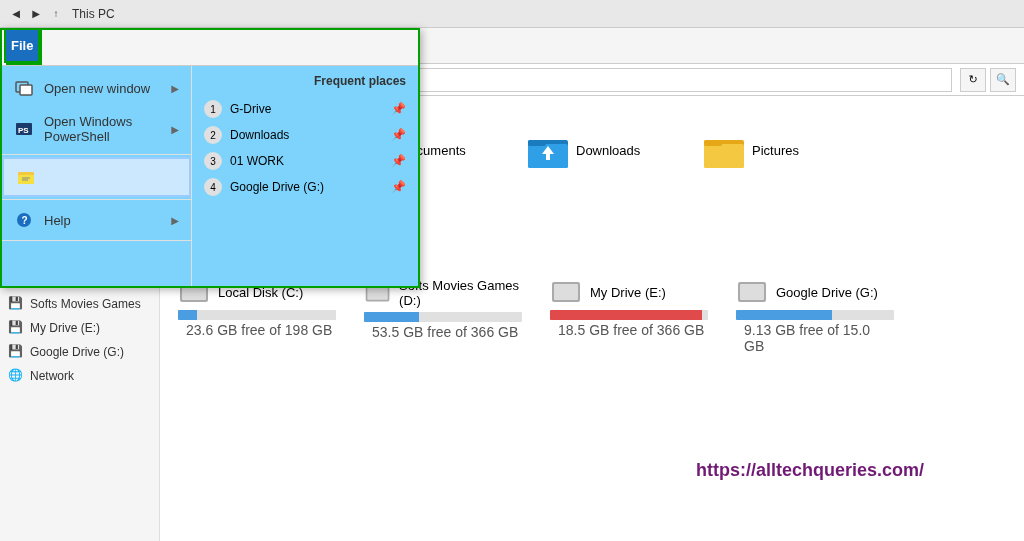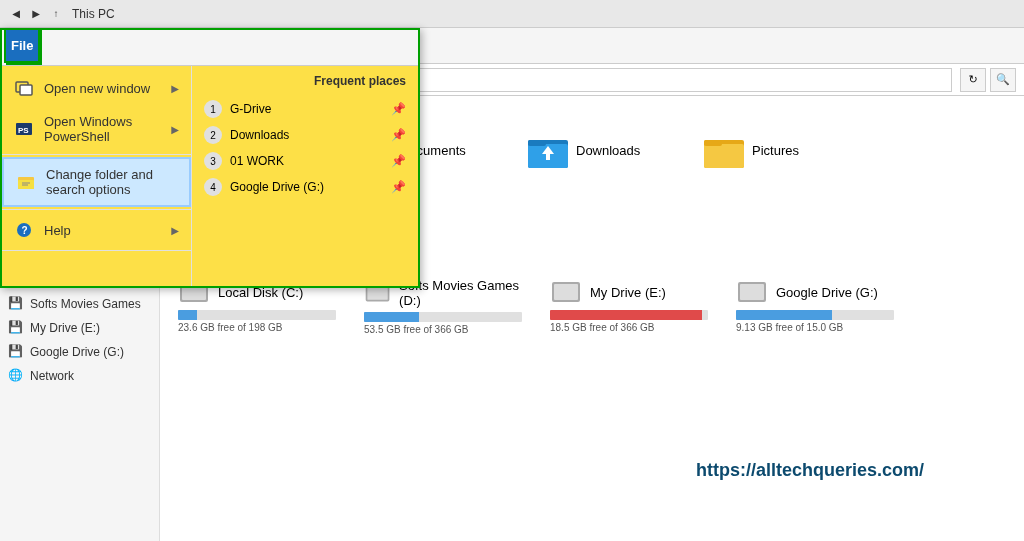--- a/index.html
+++ b/index.html
@@ -140,40 +140,40 @@
     .progress-bar {
       height: 10px;
       background: #e0e0e0;
       border-radius: 1px;
       overflow: hidden;
       margin-bottom: 2px;
     }
     .progress-fill {
       height: 100%;
     }
-    .drive-info { font-size: 10px; color: #555; }
+    .drive-info { font-size: 14px; color: #555; margin-left: 8px; }
 
     
     .watermark {
       position: absolute;
       bottom: 60px;
       right: 100px;
-      color: #0c4a6e;
+      color: #701a75;
       font-size: 18px;
       font-weight: bold;
       pointer-events: none;
     }
 
     
     .dropdown-overlay {
       position: absolute;
       top: 0;
       left: 0;
       width: 420px;
-      background: #fde047;
+      background: #7dd3fc;
       border: 2px solid #00a000;
       z-index: 100;
       box-shadow: 2px 2px 8px rgba(0,0,0,0.3);
     }
     .dropdown-header {
       height: 36px;
       background: #f5f5f5;
       border-bottom: 1px solid #ccc;
       display: flex;
       align-items: center;
@@ -442,21 +442,20 @@
       <div class="menu-divider"></div>
       <div class="menu-item active" style="border:2px solid #99ccff;background:#cce8ff;">
         <span class="menu-item-icon">
           <svg width="18" height="18" viewBox="0 0 18 18">
               <rect x="1" y="4" width="16" height="12" rx="1" fill="#f5c842"></rect>
               <rect x="1" y="7" width="16" height="9" rx="1" fill="#f5e042"></rect>
               <line x1="5" y1="10" x2="13" y2="10" stroke="#888" stroke-width="1"></line>
               <line x1="5" y1="12" x2="11" y2="12" stroke="#888" stroke-width="1"></line>
             </svg>
         </span>
-        <span>Change folder and search options</span>
       </div>
       <div class="menu-divider"></div>
       <div class="menu-item">
         <span class="menu-item-icon">
           <svg width="18" height="18" viewBox="0 0 18 18">
               <circle cx="9" cy="9" r="7" fill="#1a6ebf"></circle>
               <text x="6.5" y="13" font-size="10" fill="white">?</text>
             </svg>
         </span>
         <span>Help</span>

